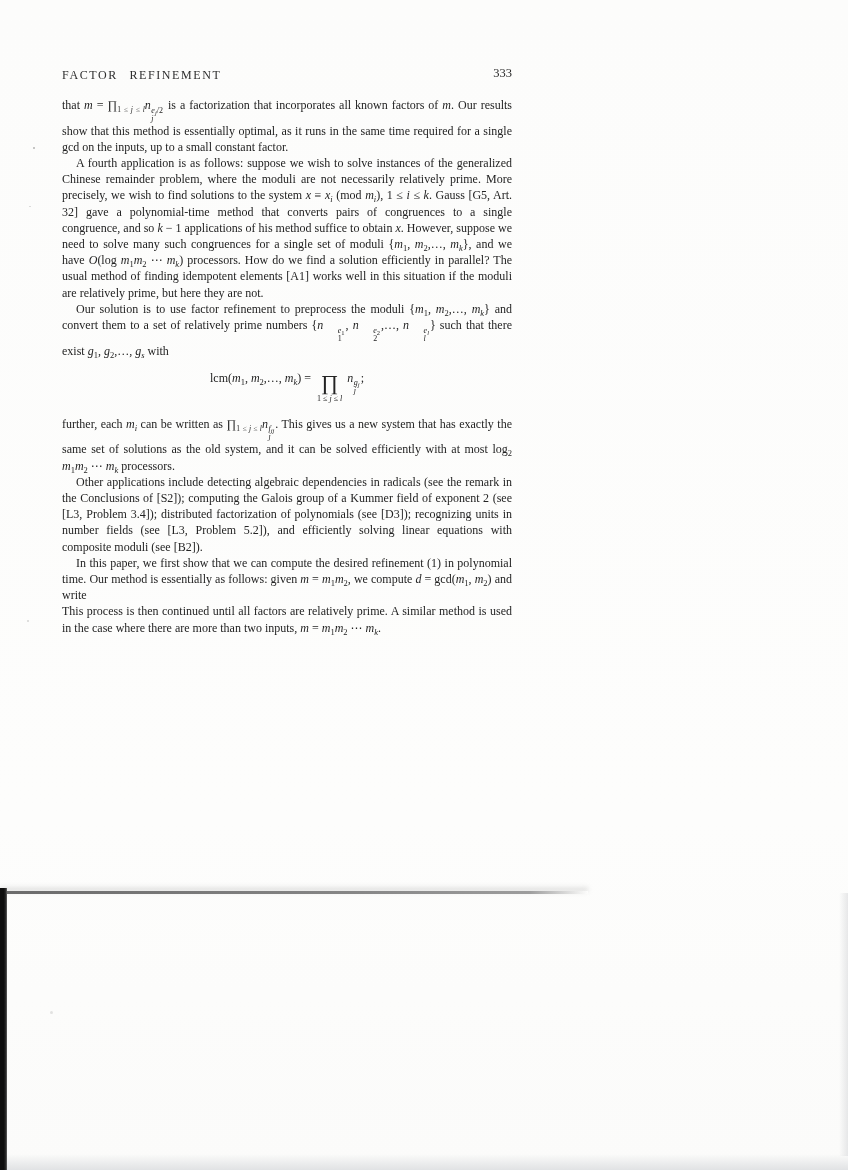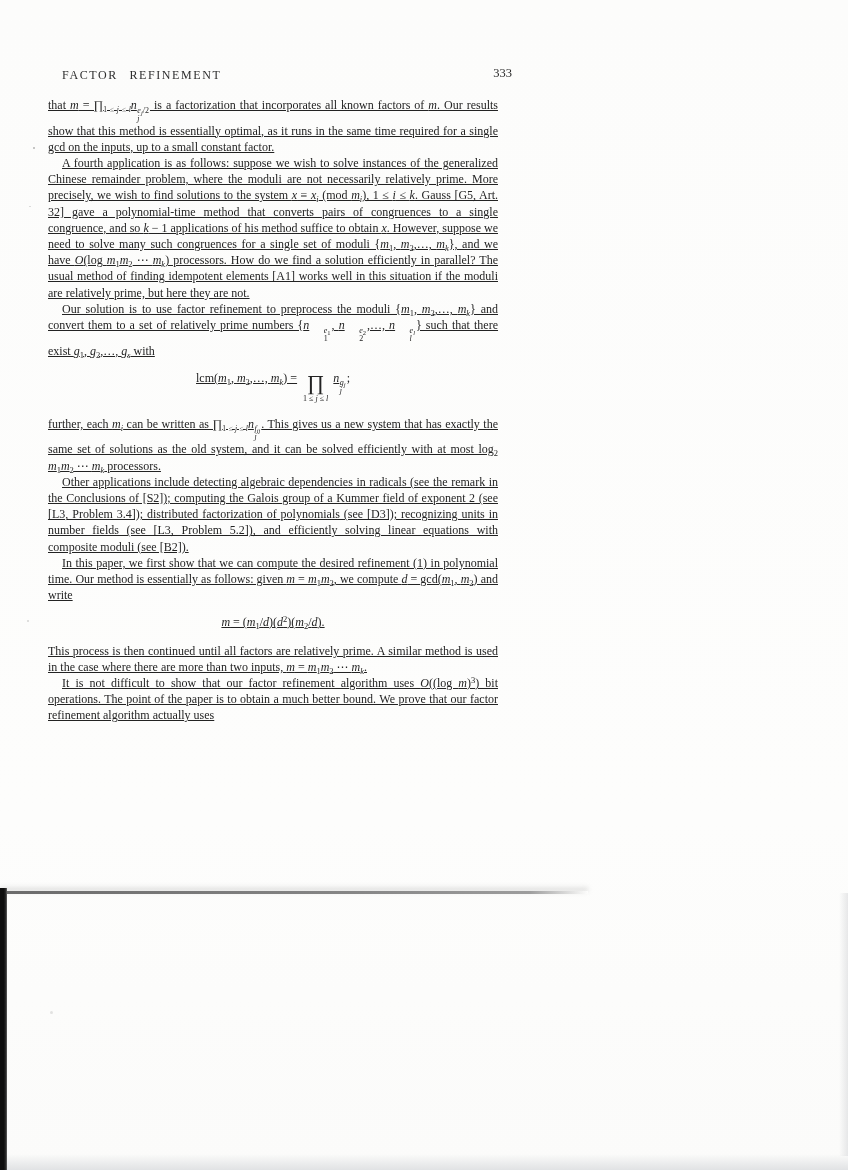--- a/index.html
+++ b/index.html
@@ -15,22 +15,22 @@
   }
   
   .head-row{position:absolute;top:66px;left:62px;width:450px;height:16px;}
   .running-head{
     position:absolute;left:0;right:0;top:2px;text-align:left;
     font-size:12px;letter-spacing:1.6px;word-spacing:7px;color:#2d2d2d;
   }
   .page-number{position:absolute;right:0;top:0;font-size:12.5px;color:#262626;}
   
   .page-body{
-    position:absolute;left:48px;top:97px;width:450px;
-    font-size:12px;line-height:16.2px;text-align:justify;color:#232323;text-decoration:underline;
+    position:absolute;left:62px;top:97px;width:450px;
+    font-size:12px;line-height:16.2px;text-align:justify;color:#232323;
   }
   .para{margin:0;}
   .para.indent{text-indent:14px;}
   .eq{text-align:center;margin:13px 0 13px;line-height:1.1;text-indent:0;}
   sub,sup{font-size:8.5px;line-height:0;}
   sub{vertical-align:-0.3em;}
   sup{vertical-align:0.45em;}
   sub.lim{font-size:7.5px;vertical-align:-0.45em;letter-spacing:0;}
   
   .ss{
@@ -100,23 +100,21 @@
         </span><i>n</i><span class="ss">
           <span class="st"><i>g</i><sub><i>j</i></sub></span>
           <span class="sb"><i>j</i></span>
         </span>;</div>
       <div class="para">further, each <i>m</i><sub><i>i</i></sub> can be written as ∏<sub class="lim">1 ≤ <i>j</i> ≤ <i>l</i></sub><i>n</i><span class="ss">
           <span class="st"><i>f</i><sub><i>ij</i></sub></span>
           <span class="sb"><i>j</i></span>
         </span>. This gives us a new system that has exactly the same set of solutions as the old system, and it can be solved efficiently with at most log<sub>2</sub> <i>m</i><sub>1</sub><i>m</i><sub>2</sub> ⋯ <i>m</i><sub><i>k</i></sub> processors.</div>
       <div class="para indent">Other applications include detecting algebraic dependencies in radicals (see the remark in the Conclusions of [S2]); computing the Galois group of a Kummer field of exponent 2 (see [L3, Problem 3.4]); distributed factorization of polynomials (see [D3]); recognizing units in number fields (see [L3, Problem 5.2]), and efficiently solving linear equations with composite moduli (see [B2]).</div>
       <div class="para indent">In this paper, we first show that we can compute the desired refinement (1) in polynomial time. Our method is essentially as follows: given <i>m</i> = <i>m</i><sub>1</sub><i>m</i><sub>2</sub>, we compute <i>d</i> = gcd(<i>m</i><sub>1</sub>, <i>m</i><sub>2</sub>) and write</div>
-      <div class="eq"><i>m</i> = (<i>m</i><sub>1</sub>/<i>d</i>)(<i>d</i><sup>2</sup>)(<i>m</i><sub>2</sub>/<i>d</i>).</div>
       <div class="para">This process is then continued until all factors are relatively prime. A similar method is used in the case where there are more than two inputs, <i>m</i> = <i>m</i><sub>1</sub><i>m</i><sub>2</sub> ⋯ <i>m</i><sub><i>k</i></sub>.</div>
-      <div class="para indent">It is not difficult to show that our factor refinement algorithm uses <i>O</i>((log <i>m</i>)<sup>3</sup>) bit operations. The point of the paper is to obtain a much better bound. We prove that our factor refinement algorithm actually uses</div>
     </div>
 </div>
 
 <div class="page-edge-line"></div>
 <div class="black-bar"></div>
 <div class="right-shade"></div>
 <div class="bottom-shade"></div>
 <div class="speck s1"></div>
 <div class="speck s2"></div>
 <div class="speck s3"></div>

